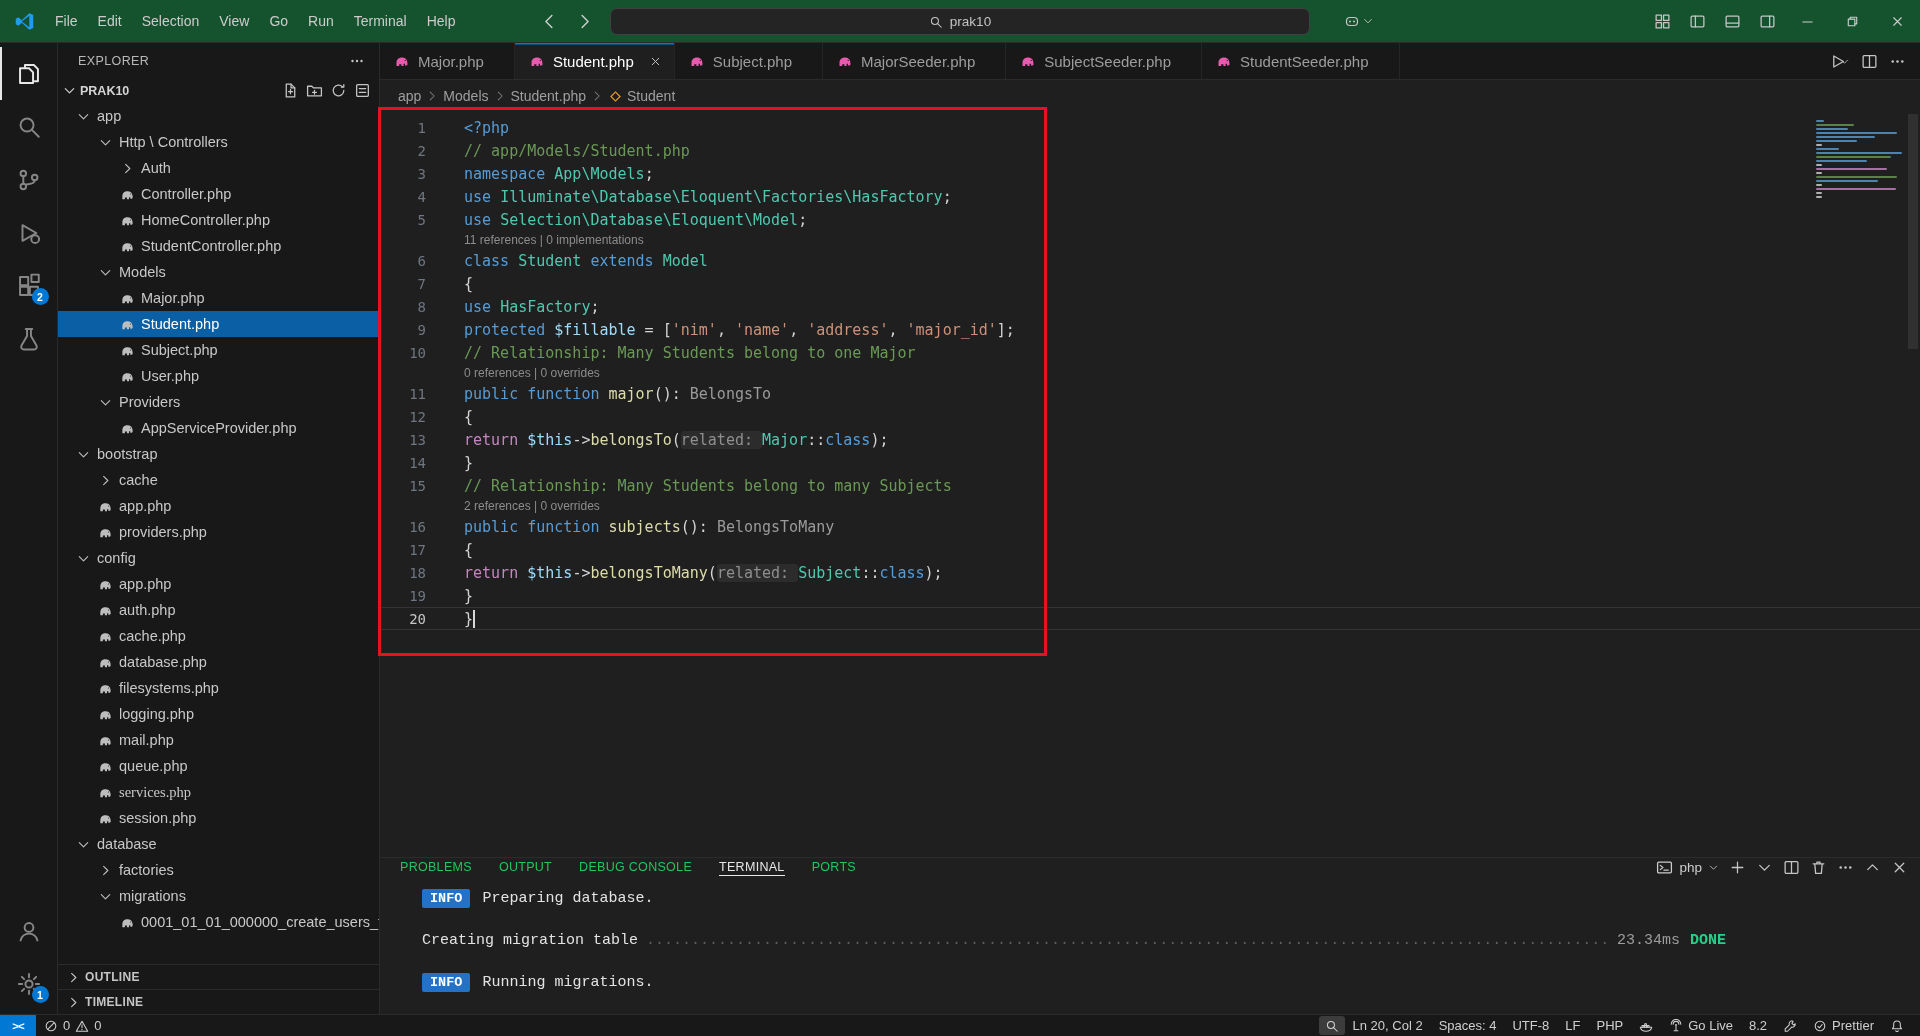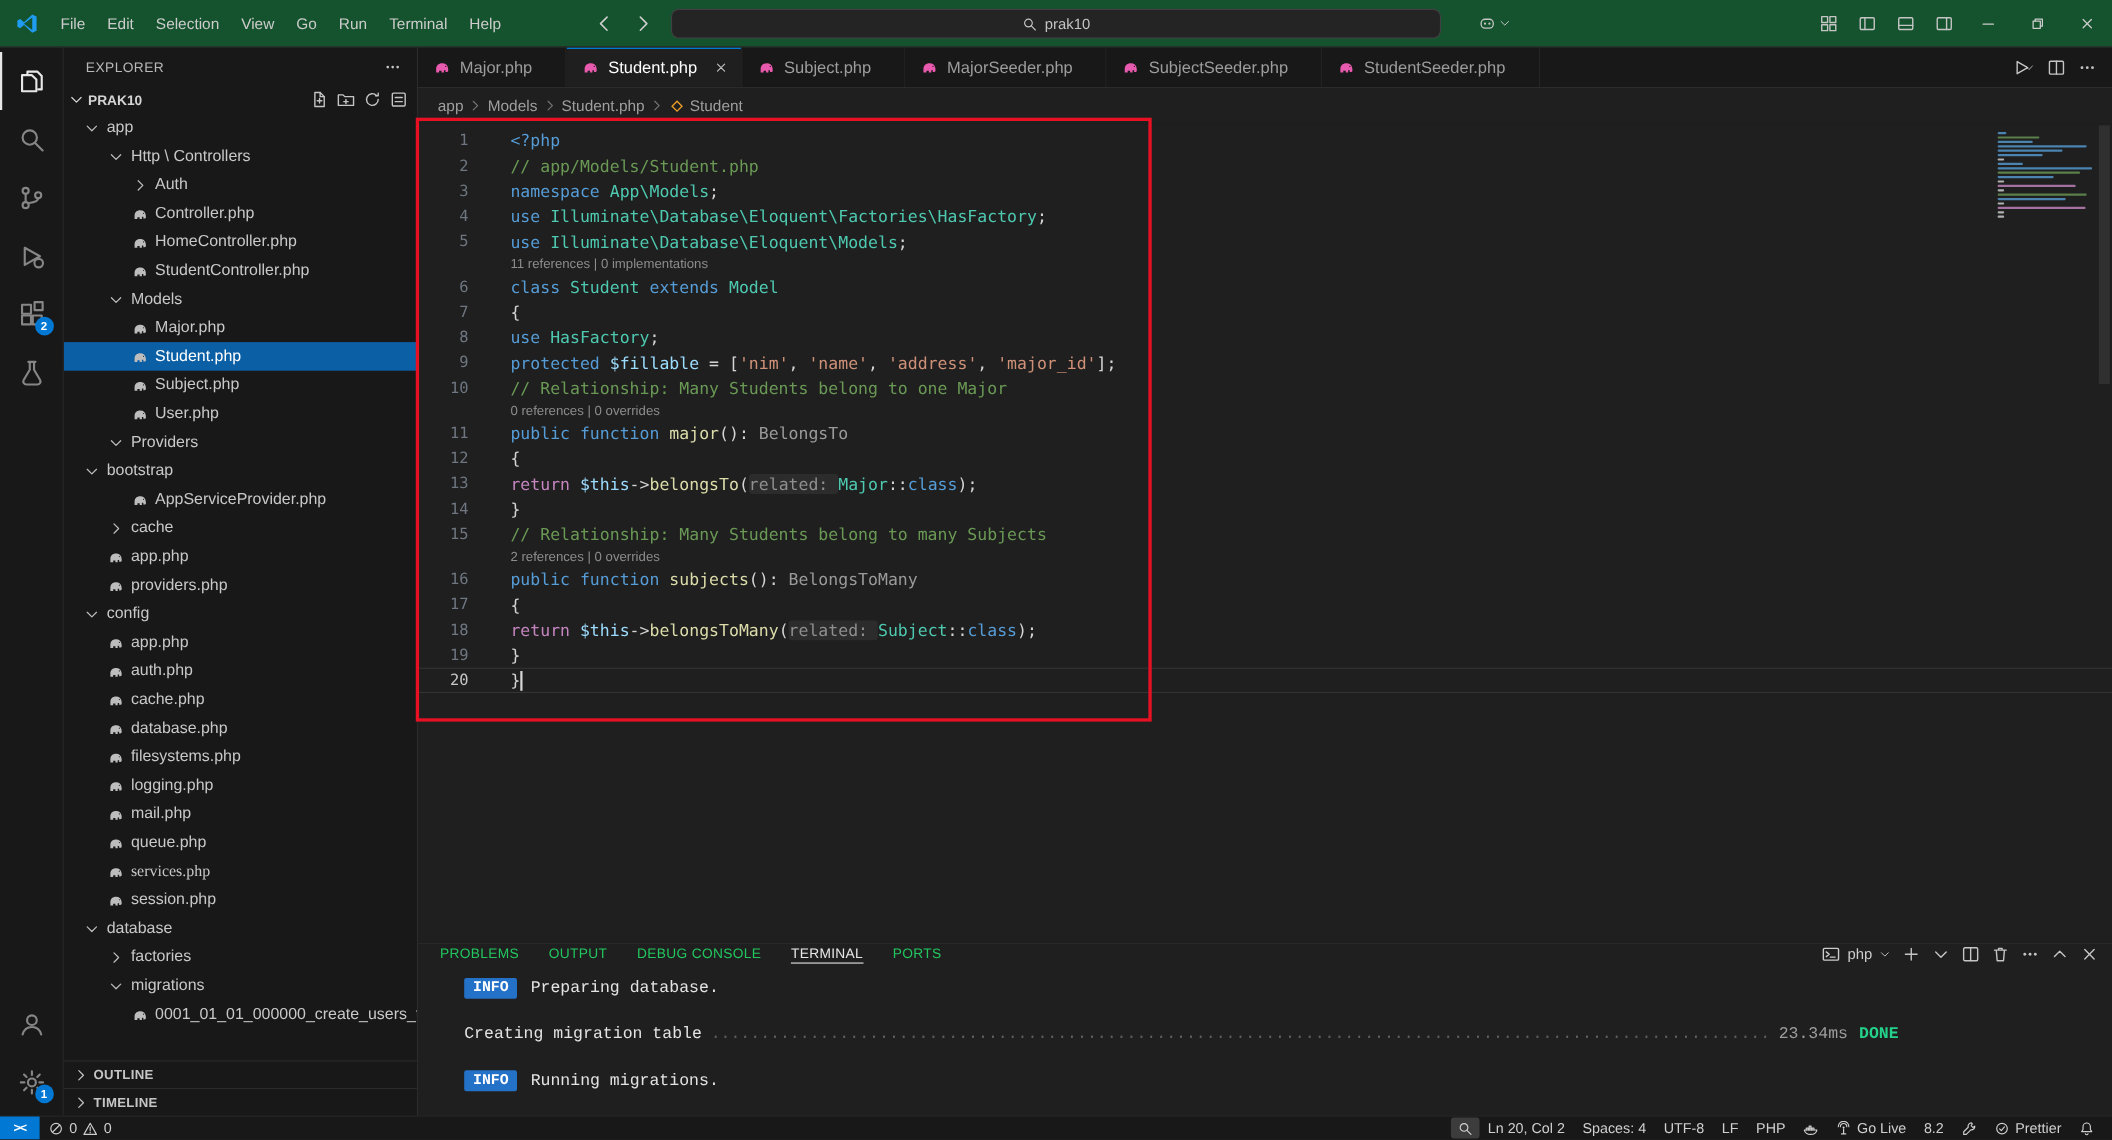--- a/index.html
+++ b/index.html
@@ -480,36 +480,36 @@
             <span>User.php</span>
           </div>
           <div class="tree-row" style="padding-left: 40px;">
             <span class="icon tw">
               <svg viewBox="0 0 16 16" fill="none" stroke="currentColor" stroke-width="1.2" stroke-linecap="round" stroke-linejoin="round">
                 <path d="M3.5 6L8 10.5 12.5 6"></path>
               </svg>
             </span>
             <span>Providers</span>
           </div>
+          <div class="tree-row" style="padding-left: 62px;">
+            <span class="icon tw php-ic">
+              <svg viewBox="0 0 16 16">
+                <path fill="currentColor" d="M2.5 13v-3.2C2.5 6.6 4.6 4.5 8 4.5c3 0 5 1.7 5.3 4.4l.2 2c.1 1-.6 1.6-1.5 1.6h-1v-1.7H9.6V13H7.4v-1.7H5.2V13z"></path>
+                <circle cx="11.2" cy="7.4" r=".55" fill="#181818"></circle>
+              </svg>
+            </span>
+            <span>AppServiceProvider.php</span>
+          </div>
           <div class="tree-row" style="padding-left: 18px;">
             <span class="icon tw">
               <svg viewBox="0 0 16 16" fill="none" stroke="currentColor" stroke-width="1.2" stroke-linecap="round" stroke-linejoin="round">
                 <path d="M3.5 6L8 10.5 12.5 6"></path>
               </svg>
             </span>
             <span>bootstrap</span>
-          </div>
-          <div class="tree-row" style="padding-left: 62px;">
-            <span class="icon tw php-ic">
-              <svg viewBox="0 0 16 16">
-                <path fill="currentColor" d="M2.5 13v-3.2C2.5 6.6 4.6 4.5 8 4.5c3 0 5 1.7 5.3 4.4l.2 2c.1 1-.6 1.6-1.5 1.6h-1v-1.7H9.6V13H7.4v-1.7H5.2V13z"></path>
-                <circle cx="11.2" cy="7.4" r=".55" fill="#181818"></circle>
-              </svg>
-            </span>
-            <span>AppServiceProvider.php</span>
           </div>
           <div class="tree-row" style="padding-left: 40px;">
             <span class="icon tw">
               <svg viewBox="0 0 16 16" fill="none" stroke="currentColor" stroke-width="1.2" stroke-linecap="round" stroke-linejoin="round">
                 <path d="M6 3.5L10.5 8 6 12.5"></path>
               </svg>
             </span>
             <span>cache</span>
           </div>
           <div class="tree-row" style="padding-left: 40px;">
@@ -802,21 +802,21 @@
             </svg>
           </span>
           <span class="bc-item">Student</span>
         </div>
       <div class="code-wrap">
         <div id="code">
             <div class="code-row"><span class="line-num">1</span><span class="gutter-gap"></span><span class="tk-kw">&lt;?php</span></div>
             <div class="code-row"><span class="line-num">2</span><span class="gutter-gap"></span><span class="tk-cmt">// app/Models/Student.php</span></div>
             <div class="code-row"><span class="line-num">3</span><span class="gutter-gap"></span><span class="tk-kw">namespace </span><span class="tk-type">App\Models</span><span class="tk-pun">;</span></div>
             <div class="code-row"><span class="line-num">4</span><span class="gutter-gap"></span><span class="tk-kw">use </span><span class="tk-type">Illuminate\Database\Eloquent\Factories\HasFactory</span><span class="tk-pun">;</span></div>
-            <div class="code-row"><span class="line-num">5</span><span class="gutter-gap"></span><span class="tk-kw">use </span><span class="tk-type">Illuminate\Database\Eloquent\Models</span><span class="tk-pun">;</span></div>
+            <div class="code-row"><span class="line-num">5</span><span class="gutter-gap"></span><span class="tk-kw">use </span><span class="tk-type">Selection\Database\Eloquent\Model</span><span class="tk-pun">;</span></div>
             <div class="lens-row">11 references | 0 implementations</div>
             <div class="code-row"><span class="line-num">6</span><span class="gutter-gap"></span><span class="tk-kw">class </span><span class="tk-type">Student </span><span class="tk-kw">extends </span><span class="tk-type">Model</span></div>
             <div class="code-row"><span class="line-num">7</span><span class="gutter-gap"></span><span class="tk-pun">{</span></div>
             <div class="code-row"><span class="line-num">8</span><span class="gutter-gap"></span><span class="tk-kw">use </span><span class="tk-type">HasFactory</span><span class="tk-pun">;</span></div>
             <div class="code-row"><span class="line-num">9</span><span class="gutter-gap"></span><span class="tk-kw">protected </span><span class="tk-var">$fillable</span><span class="tk-pun"> = [</span><span class="tk-str">'nim'</span><span class="tk-pun">, </span><span class="tk-str">'name'</span><span class="tk-pun">, </span><span class="tk-str">'address'</span><span class="tk-pun">, </span><span class="tk-str">'major_id'</span><span class="tk-pun">];</span></div>
             <div class="code-row"><span class="line-num">10</span><span class="gutter-gap"></span><span class="tk-cmt">// Relationship: Many Students belong to one Major</span></div>
             <div class="lens-row">0 references | 0 overrides</div>
             <div class="code-row"><span class="line-num">11</span><span class="gutter-gap"></span><span class="tk-kw">public function </span><span class="tk-fn">major</span><span class="tk-pun">(): </span><span class="tk-dim">BelongsTo</span></div>
             <div class="code-row"><span class="line-num">12</span><span class="gutter-gap"></span><span class="tk-pun">{</span></div>
             <div class="code-row"><span class="line-num">13</span><span class="gutter-gap"></span><span class="tk-ctrl">return </span><span class="tk-var">$this</span><span class="tk-pun">-&gt;</span><span class="tk-fn">belongsTo</span><span class="tk-pun">(</span><span class="tk-hint">related: </span><span class="tk-type">Major</span><span class="tk-pun">::</span><span class="tk-kw">class</span><span class="tk-pun">);</span></div>

